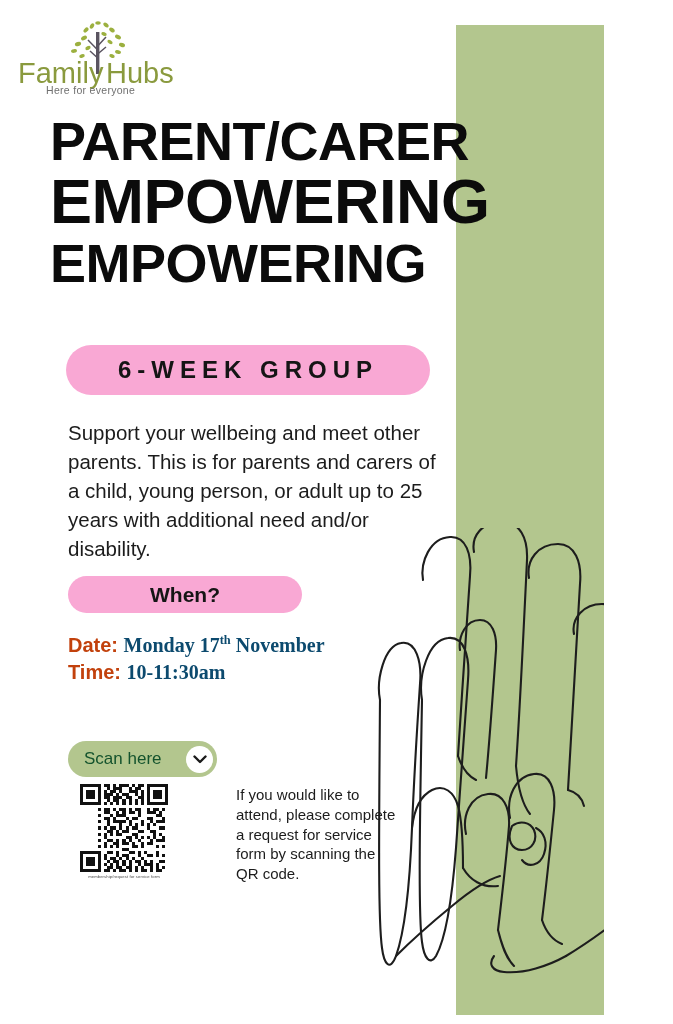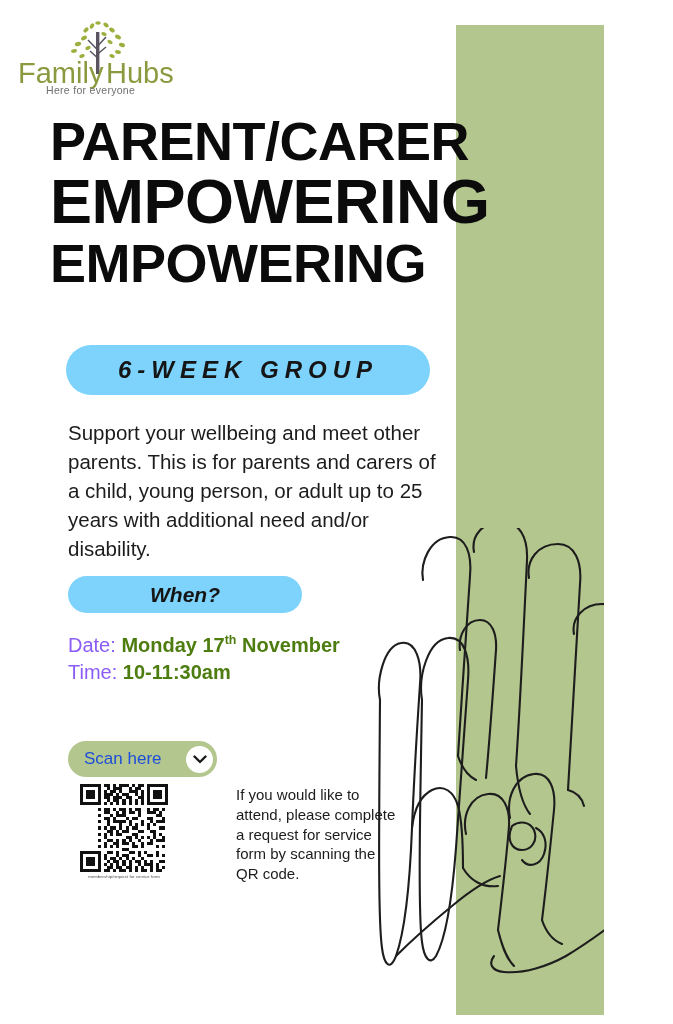--- a/index.html
+++ b/index.html
@@ -59,24 +59,23 @@
   }
   .hl-1 { font-size: 63px; margin-bottom: 6px; }
   .hl-2 { font-size: 54px; margin-bottom: 5px; }
   .hl-3 { font-size: 54px; }
 
   
   .pill {
     display: inline-flex;
     align-items: center;
     justify-content: center;
-    background: #7dd3fc;
+    background: #f9a8d4;
     border-radius: 999px;
     color: #151515;
-    font-style: italic;
   }
   #week-pill {
     position: absolute;
     left: 66px;
     top: 345px;
     width: 364px;
     height: 50px;
     font-size: 24px;
     font-weight: bold;
     letter-spacing: 6px;
@@ -110,26 +109,27 @@
   #details {
     position: absolute;
     left: 68px;
     top: 632px;
     z-index: 4;
     font-size: 20px;
     line-height: 1.37;
   }
   .detail-row { white-space: nowrap; }
   .detail-label {
-    color: #8b5cf6;
-    font-weight: normal;
+    color: #c2410c;
+    font-weight: bold;
   }
   .detail-value {
-    color: #4d7c0f;
+    color: #0c4a6e;
     font-weight: bold;
+    font-family: Liberation Serif, serif;
   }
   .detail-value sup {
     font-size: 0.62em;
     vertical-align: super;
     line-height: 0;
   }
 
   
   #scan-pill {
     position: absolute;
@@ -138,21 +138,21 @@
     width: 149px;
     height: 36px;
     background: #b3c68e;
     border-radius: 999px;
     display: flex;
     align-items: center;
     z-index: 4;
   }
   #scan-label {
     font-size: 17px;
-    color: #1d4ed8;
+    color: #14532d;
     font-weight: 500;
     margin-left: 16px;
     flex: 1;
   }
   #scan-chevron {
     width: 27px;
     height: 27px;
     border-radius: 50%;
     background: #ffffff;
     margin-right: 4px;

